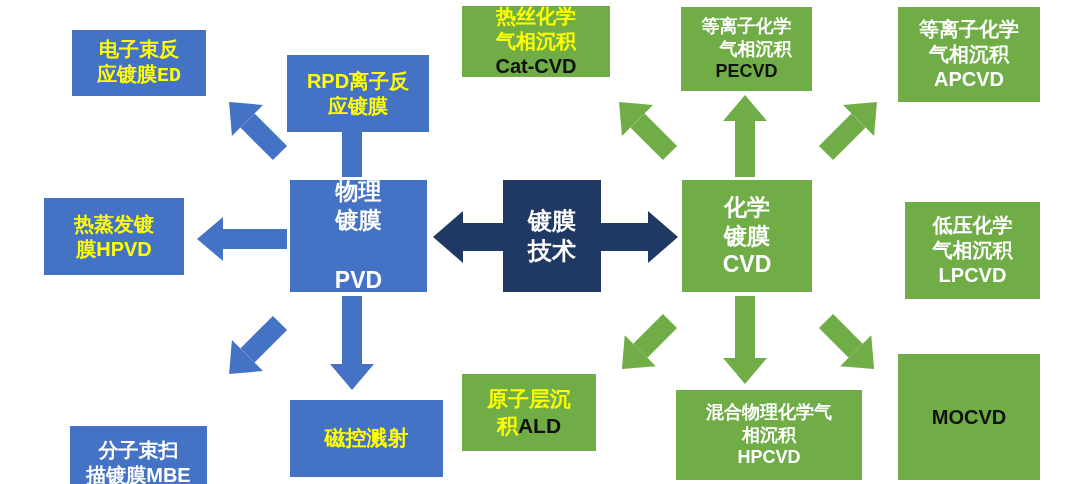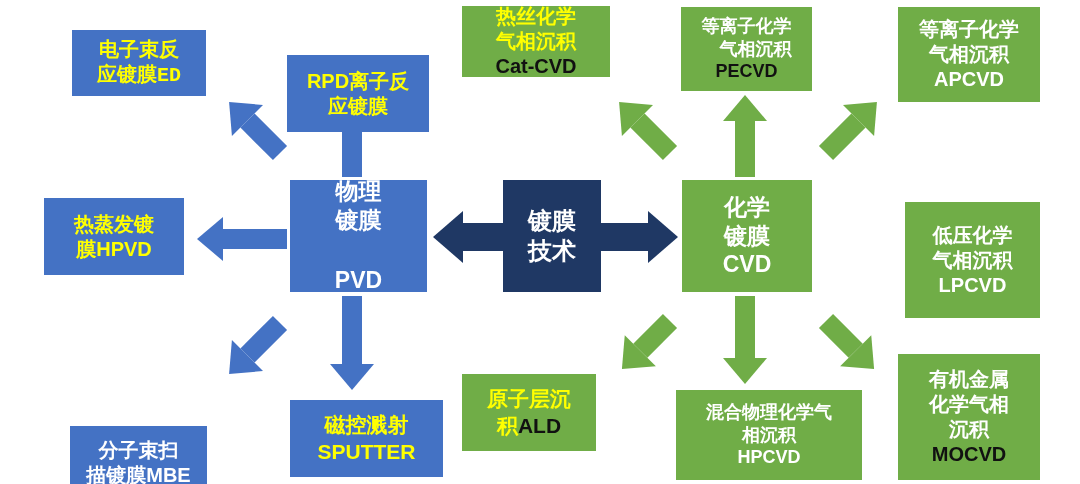--- a/index.html
+++ b/index.html
@@ -154,58 +154,54 @@
 膜HPVD</div>
   </div>
 
   <div class="box blue" style="left:70px; top:378px; width:137px; height:73px; font-size:20px;margin-top:48px;">
     <div class="pre t-white">分子束扫
 描镀膜MBE</div>
   </div>
 
   <div class="box blue" style="left:290px; top:400px; width:153px; height:77px; font-size:21px;">
     <div class="pre t-yellow">磁控溅射</div>
-    <div class="t-yellow">SPUTTER</div>
   </div>
 
   <div class="box green" style="left:462px; top:6px; width:148px; height:71px; font-size:20px;">
     <div class="pre t-yellow">热丝化学
 气相沉积</div>
     <div class="t-black">Cat-CVD</div>
   </div>
 
   <div class="box green" style="left:681px; top:7px; width:131px; height:84px; font-size:18px;text-align:right;">
     <div class="pre t-white">等离子化学
 气相沉积</div>
     <div class="t-black">PECVD</div>
   </div>
 
   <div class="box green" style="left:898px; top:7px; width:142px; height:95px; font-size:20px;">
     <div class="pre t-white">等离子化学
 气相沉积</div>
     <div class="t-white">APCVD</div>
   </div>
 
-  <div class="box green" style="left:905px; top:202px; width:135px; height:116px; font-size:20px;">
+  <div class="box green" style="left:905px; top:202px; width:135px; height:97px; font-size:20px;">
     <div class="pre t-white">低压化学
 气相沉积</div>
     <div class="t-white">LPCVD</div>
   </div>
 
   <div class="box green" style="left:462px; top:374px; width:134px; height:77px; font-size:21px;">
     <div><span class="pre t-yellow">原子层沉
 积</span><span class="t-black">ALD</span></div>
   </div>
 
   <div class="box green" style="left:676px; top:390px; width:186px; height:90px; font-size:18px;">
     <div class="pre t-white">混合物理化学气
 相沉积</div>
     <div class="t-white">HPCVD</div>
   </div>
 
   <div class="box green" style="left:898px; top:354px; width:142px; height:126px; font-size:20px;">
-    <div class="pre t-white">有机金属
-化学气相
-沉积</div>
     <div class="t-black">MOCVD</div>
   </div>
 
 </div>
 
 </body></html>

